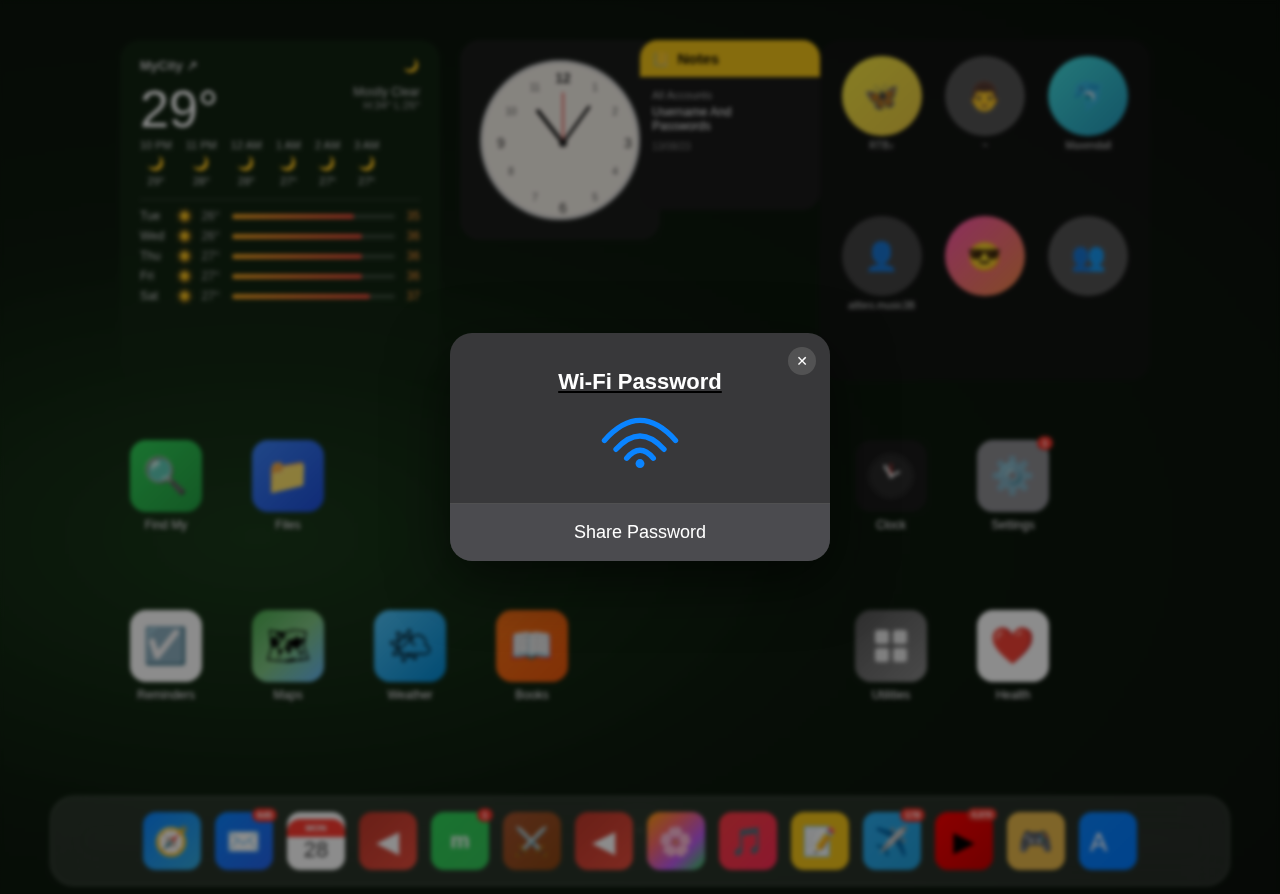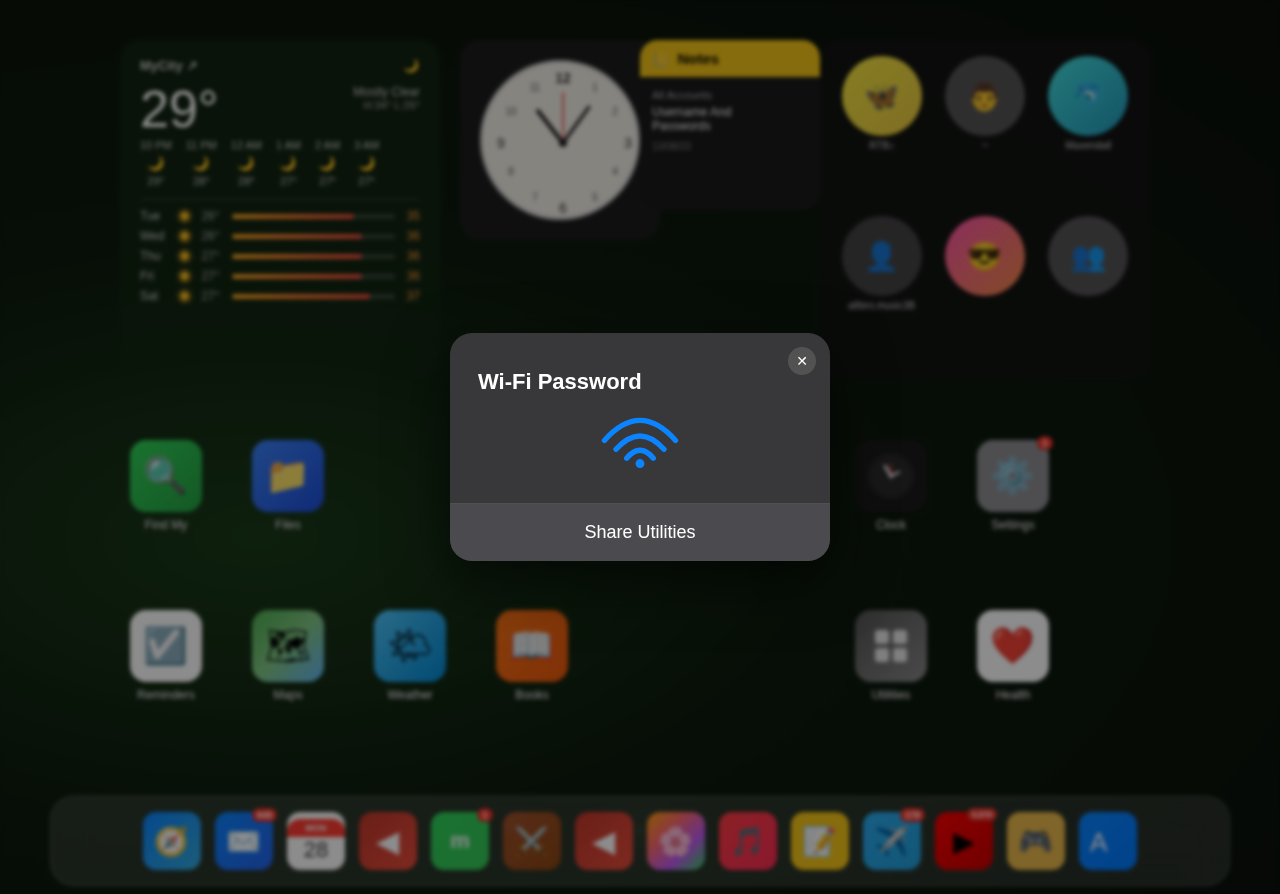--- a/index.html
+++ b/index.html
@@ -341,20 +341,22 @@
       display: flex;
       align-items: center;
       justify-content: center;
       cursor: pointer;
       color: white;
       font-size: 14px;
       z-index: 2;
     }
     .modal-body {
       padding: 36px 28px 0;
+      text-align: center;
+      text-decoration: underline;
     }
     .modal-title {
       font-size: 22px;
       font-weight: 700;
       color: white;
       margin-bottom: 10px;
     }
     .modal-message {
       font-size: 14px;
       color: rgba(255,255,255,0.75);
@@ -739,16 +741,16 @@
           <path d="M18,50 Q45,20 72,50" fill="none" stroke="#0a84ff" stroke-width="6" stroke-linecap="round"></path>
 
           <path d="M30,60 Q45,42 60,60" fill="none" stroke="#0a84ff" stroke-width="6" stroke-linecap="round"></path>
 
           <circle cx="45" cy="66" r="5" fill="#0a84ff"></circle>
         </svg>
       </div>
     </div>
 
     <div class="modal-footer">
-      <button class="modal-btn">Share Utilities</button>
+      <button class="modal-btn">Share Password</button>
     </div>
   </div>
 </div>
 
 </body></html>

